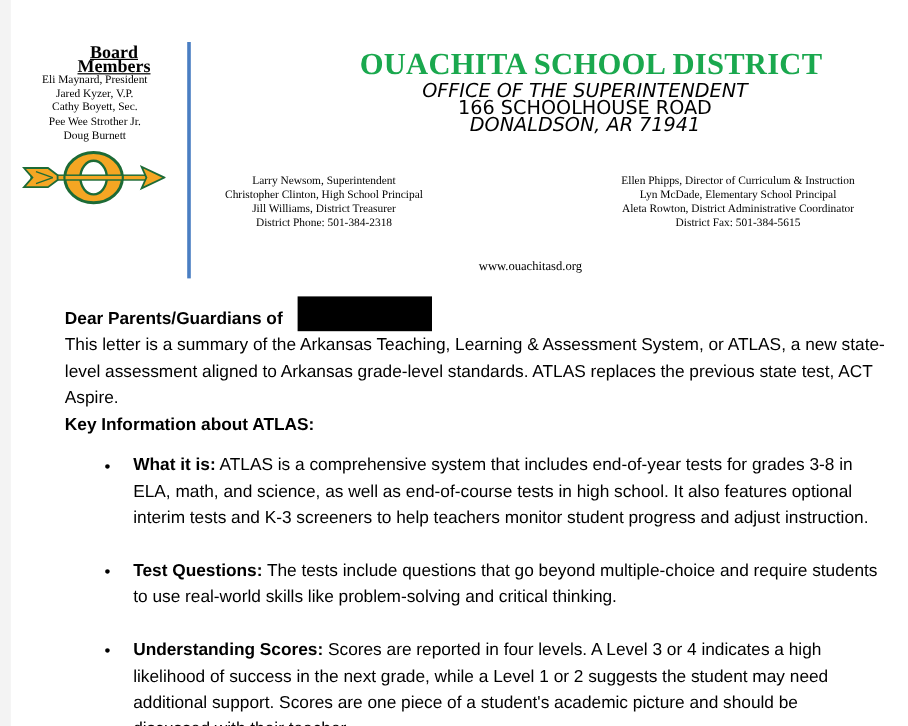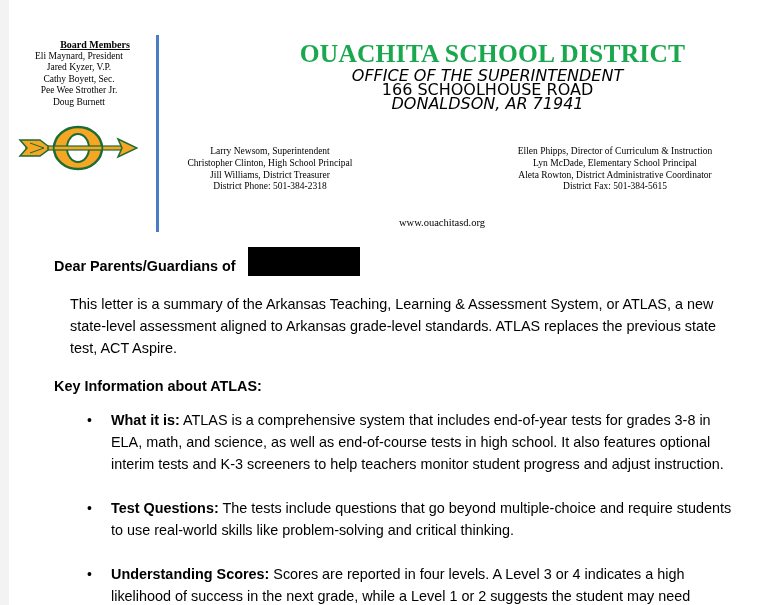--- a/index.html
+++ b/index.html
@@ -6,21 +6,21 @@
   body {
     width: 757px; height: 605px; overflow: hidden;
     background: #ffffff; position: relative;
     font-family: "Liberation Sans", sans-serif;
     color: #000;
   }
   .gutter { position: absolute; left: 0; top: 0; width: 9px; height: 605px; background: #f3f3f3; }
   .serif { font-family: "Liberation Serif", "DejaVu Serif", serif; }
 
   .board { position: absolute; left: 14px; top: 39px; width: 130px; text-align: center; font-size: 9.5px; line-height: 11.6px; }
-  .board-title { font-weight: bold; text-decoration: underline; font-size: 10px; padding-left: 32px; }
+  .board-title { font-weight: bold; text-decoration: underline; font-size: 15px; padding-left: 32px; }
 
   .logo { position: absolute; left: 18px; top: 125px; width: 120px; height: 46px; }
 
   .divider { position: absolute; left: 156px; top: 35px; width: 3px; height: 197px; background: #4a7ec2; }
 
   .district { position: absolute; left: 160px; top: 39px; width: 597px; text-align: center; padding-left: 24px; }
   .district-name { font-size: 25.5px; font-weight: bold; color: #1aa84e; letter-spacing: 0.2px; line-height: 30px; padding-left: 20px; }
   .motto { font-size: 15.5px; font-weight: bold; color: #1aa84e; line-height: 17px; margin-top: 0px; padding-left: 10px; }
   .office { font-family: "DejaVu Sans", sans-serif; font-size: 16px; line-height: 14px; padding-left: 10px; }
   .office .it { font-style: italic; }
@@ -28,21 +28,21 @@
   .staff { position: absolute; top: 146px; font-size: 9.5px; line-height: 11.8px; text-align: center; }
   .staff-left { left: 170px; width: 200px; }
   .staff-right { left: 500px; width: 230px; }
 
   .website { position: absolute; left: 352px; top: 217px; width: 180px; text-align: center; font-size: 10.5px; }
 
   .redact { position: absolute; left: 248px; top: 247px; width: 112px; height: 29px; background: #000; }
 
   .letter { position: absolute; left: 54px; top: 255px; width: 690px; font-size: 14.4px; line-height: 22px; }
   .greet { font-weight: bold; }
-  .para { margin: 16px; }
+  .para { margin: 0; }
   .key-title { font-weight: bold; }
   ul.bullets { list-style: none; margin: 12px; padding: 0; }
   ul.bullets li { position: relative; padding-left: 45px; margin-bottom: 22px; }
   ul.bullets li::before { content: "•"; position: absolute; left: 21px; top: 0; font-size: 14px; }
   .lead { font-weight: bold; }
 </style>
 </head>
 <body>
 
 <div class="gutter"></div>

